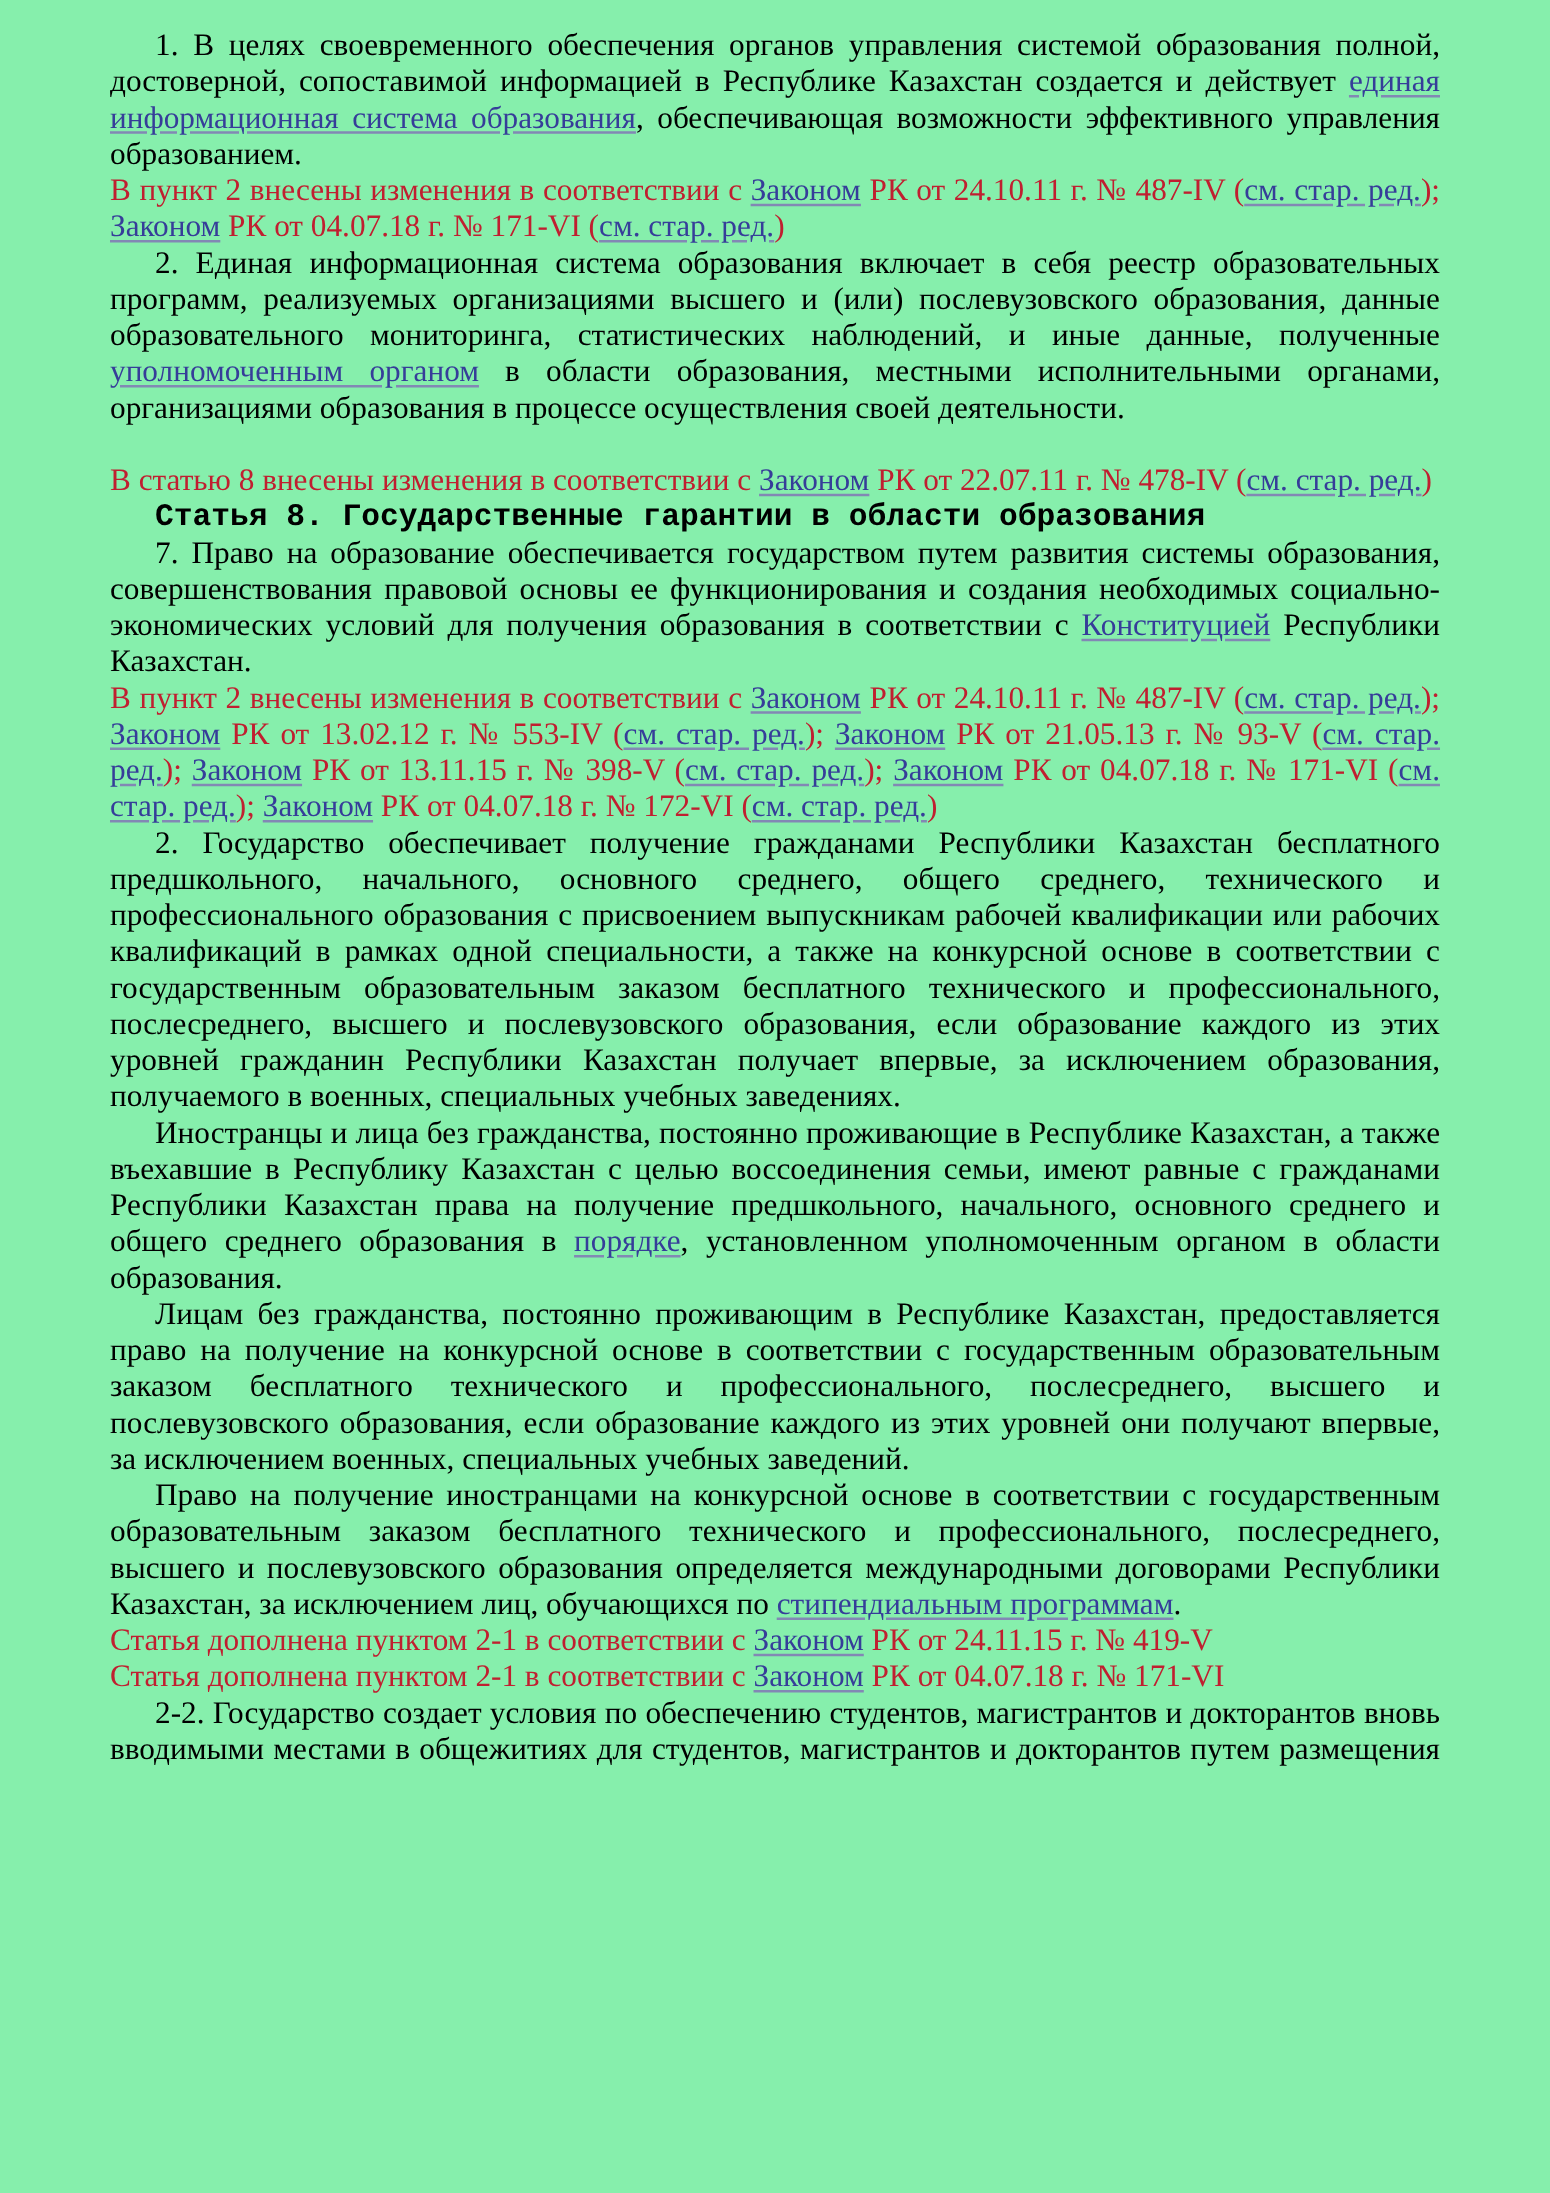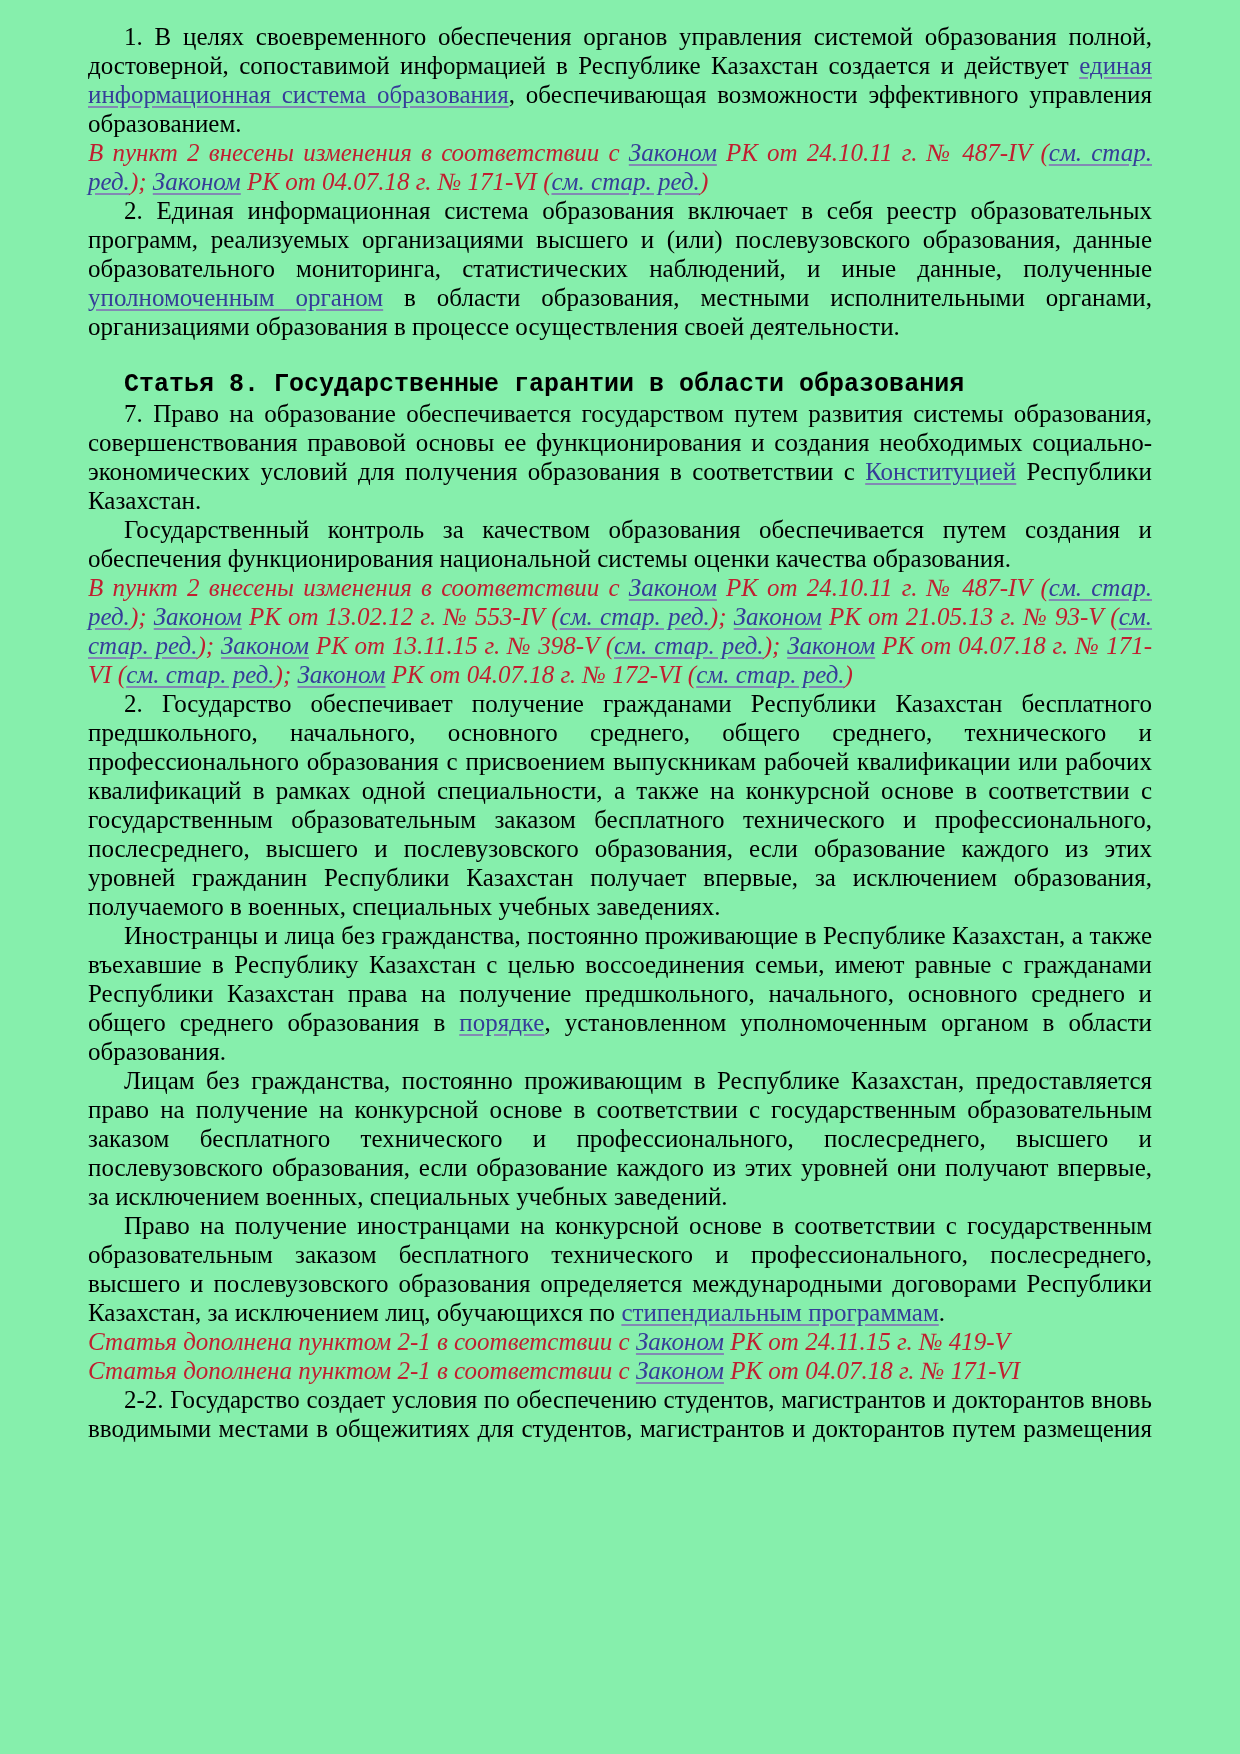--- a/index.html
+++ b/index.html
@@ -30,21 +30,20 @@
   p.paragraph.continued-next {
     text-align-last: justify;
   }
   p.heading {
     font-weight: bold;
     text-indent: 36px;
     text-align: left;
     font-family: Liberation Mono, monospace;
   }
   p.amendment {
-    font-style: italic;
     color: #c01f30;
     text-indent: 0;
   }
   p.spacer {
     min-height: 29px;
   }
   span.link {
     color: #363d99;
     text-decoration: underline;
     text-decoration-color: #8288b4;
@@ -52,23 +51,23 @@
   }
 </style>
 </head>
 <body>
 
 <main class="page">
     <p class="block paragraph"><span>1. В целях своевременного обеспечения органов управления системой образования полной, достоверной, сопоставимой информацией в Республике Казахстан создается и действует </span><span class="link">единая информационная система образования</span><span>, обеспечивающая возможности эффективного управления образованием.</span></p>
     <p class="block amendment"><span>В пункт 2 внесены изменения в соответствии с </span><span class="link">Законом</span><span> РК от 24.10.11 г. № 487-IV (</span><span class="link">см. стар. ред.</span><span>); </span><span class="link">Законом</span><span> РК от 04.07.18 г. № 171-VI (</span><span class="link">см. стар. ред.</span><span>)</span></p>
     <p class="block paragraph"><span>2. Единая информационная система образования включает в себя реестр образовательных программ, реализуемых организациями высшего и (или) послевузовского образования, данные образовательного мониторинга, статистических наблюдений, и иные данные, полученные </span><span class="link">уполномоченным органом</span><span> в области образования, местными исполнительными органами, организациями образования в процессе осуществления своей деятельности.</span></p>
     <p class="block spacer">&nbsp;</p>
+    <p class="block amendment"><span>В статью 8 внесены изменения в соответствии с </span><span class="link">Законом</span><span> РК от 22.07.11 г. № 478-IV (</span><span class="link">см. стар. ред.</span><span>)</span></p>
     <p class="block heading"><span>Статья 8. Государственные гарантии в области образования</span></p>
     <p class="block paragraph"><span>7. Право на образование обеспечивается государством путем развития системы образования, совершенствования правовой основы ее функционирования и создания необходимых социально-экономических условий для получения образования в соответствии с </span><span class="link">Конституцией</span><span> Республики Казахстан.</span></p>
-    <p class="block paragraph"><span>Государственный контроль за качеством образования обеспечивается путем создания и обеспечения функционирования национальной системы оценки качества образования.</span></p>
     <p class="block amendment"><span>В пункт 2 внесены изменения в соответствии с </span><span class="link">Законом</span><span> РК от 24.10.11 г. № 487-IV (</span><span class="link">см. стар. ред.</span><span>); </span><span class="link">Законом</span><span> РК от 13.02.12 г. № 553-IV (</span><span class="link">см. стар. ред.</span><span>); </span><span class="link">Законом</span><span> РК от 21.05.13 г. № 93-V (</span><span class="link">см. стар. ред.</span><span>); </span><span class="link">Законом</span><span> РК от 13.11.15 г. № 398-V (</span><span class="link">см. стар. ред.</span><span>); </span><span class="link">Законом</span><span> РК от 04.07.18 г. № 171-VI (</span><span class="link">см. стар. ред.</span><span>); </span><span class="link">Законом</span><span> РК от 04.07.18 г. № 172-VI (</span><span class="link">см. стар. ред.</span><span>)</span></p>
     <p class="block paragraph"><span>2. Государство обеспечивает получение гражданами Республики Казахстан бесплатного предшкольного, начального, основного среднего, общего среднего, технического и профессионального образования с присвоением выпускникам рабочей квалификации или рабочих квалификаций в рамках одной специальности, а также на конкурсной основе в соответствии с государственным образовательным заказом бесплатного технического и профессионального, послесреднего, высшего и послевузовского образования, если образование каждого из этих уровней гражданин Республики Казахстан получает впервые, за исключением образования, получаемого в военных, специальных учебных заведениях.</span></p>
     <p class="block paragraph"><span>Иностранцы и лица без гражданства, постоянно проживающие в Республике Казахстан, а также въехавшие в Республику Казахстан с целью воссоединения семьи, имеют равные с гражданами Республики Казахстан права на получение предшкольного, начального, основного среднего и общего среднего образования в </span><span class="link">порядке</span><span>, установленном уполномоченным органом в области образования.</span></p>
     <p class="block paragraph"><span>Лицам без гражданства, постоянно проживающим в Республике Казахстан, предоставляется право на получение на конкурсной основе в соответствии с государственным образовательным заказом бесплатного технического и профессионального, послесреднего, высшего и послевузовского образования, если образование каждого из этих уровней они получают впервые, за исключением военных, специальных учебных заведений.</span></p>
     <p class="block paragraph"><span>Право на получение иностранцами на конкурсной основе в соответствии с государственным образовательным заказом бесплатного технического и профессионального, послесреднего, высшего и послевузовского образования определяется международными договорами Республики Казахстан, за исключением лиц, обучающихся по </span><span class="link">стипендиальным программам</span><span>.</span></p>
     <p class="block amendment"><span>Статья дополнена пунктом 2-1 в соответствии с </span><span class="link">Законом</span><span> РК от 24.11.15 г. № 419-V</span></p>
     <p class="block amendment"><span>Статья дополнена пунктом 2-1 в соответствии с </span><span class="link">Законом</span><span> РК от 04.07.18 г. № 171-VI</span></p>
     <p class="block paragraph continued-next"><span>2-2. Государство создает условия по обеспечению студентов, магистрантов и докторантов вновь вводимыми местами в общежитиях для студентов, магистрантов и докторантов путем размещения</span></p>
   </main>
 

